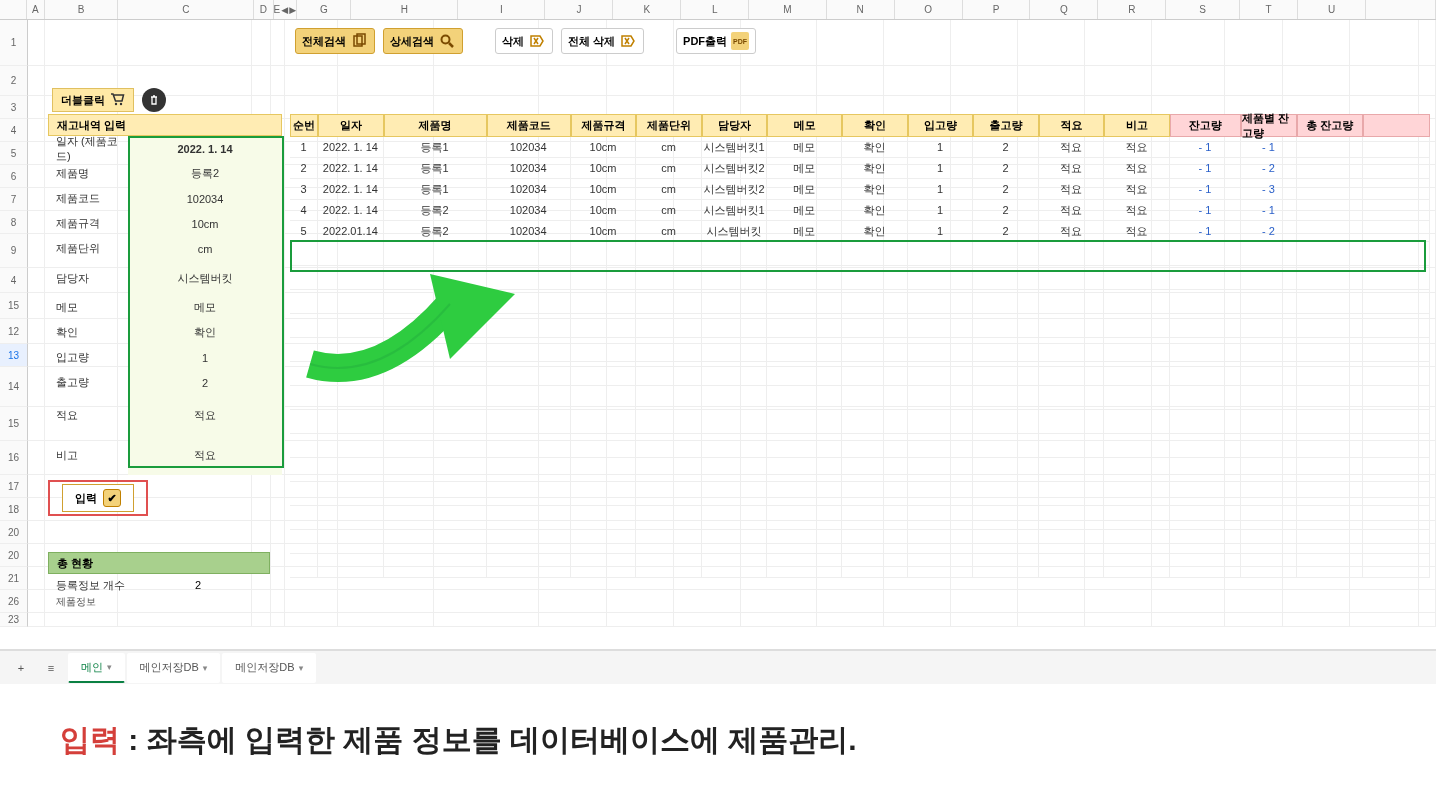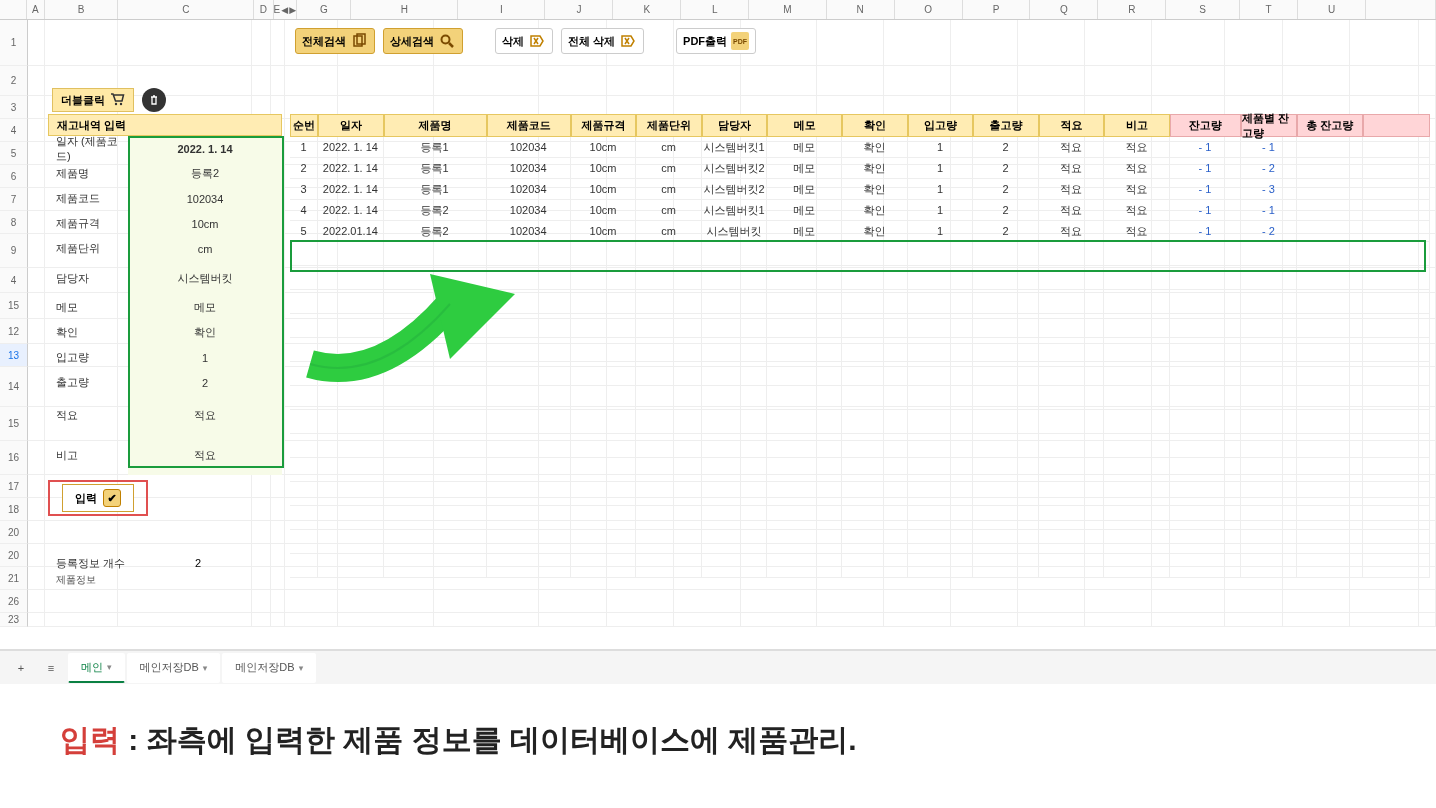--- a/index.html
+++ b/index.html
@@ -795,20 +795,23 @@
   <div class="left-border" style="left:128px;top:136px;width:156px;height:332px"></div>
 
   <div class="input-btn-wrap">
     <div class="input-btn">
       <span>입력</span>
       <span class="chk-ico">✔</span>
     </div>
   </div>
 
   <div style="position:absolute;left:48px;top:552px;width:222px">
+    <div style="height:22px">
+        <div class="summary-h">총 현황</div>
+      </div>
     <div style="height:22px;display:flex">
       <div style="width:80px" class="panel-label">등록정보 개수</div>
       <div style="width:140px;display:flex;align-items:center;justify-content:center">2</div>
     </div>
     <div style="height:12px;display:flex">
       <div style="width:80px;padding-left:8px;font-size:10px;color:#555;display:flex;align-items:center">제품정보</div>
     </div>
   </div>
 
   <div style="position:absolute;left:290px;top:114px;right:6px" id="main-table">

